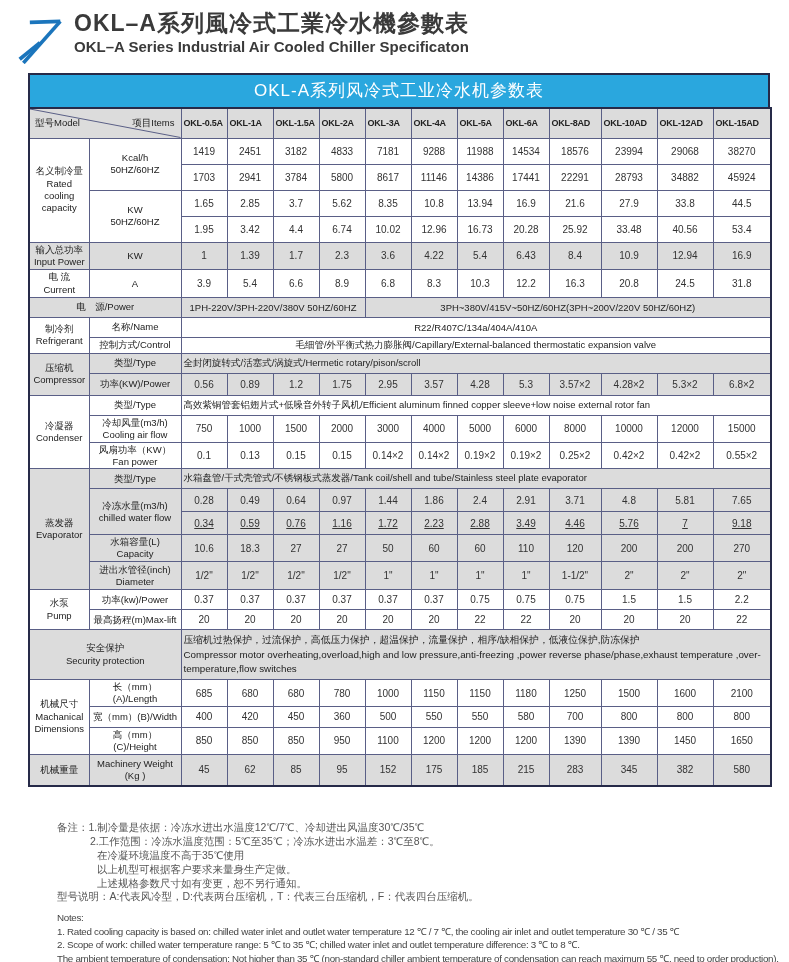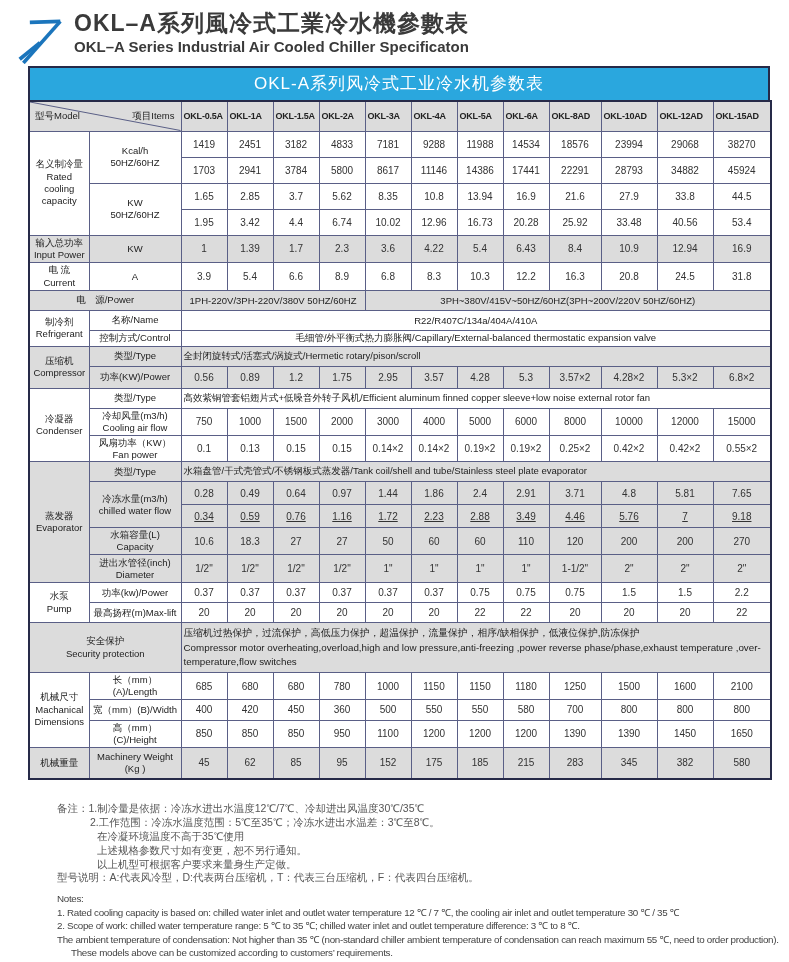--- a/index.html
+++ b/index.html
@@ -12,21 +12,21 @@
     width:789px;height:962px;background:#fff;overflow:hidden;
     font-family:"Liberation Sans", sans-serif;color:#333;
   }
   
   .page-header{display:flex;align-items:flex-start;padding:10px 0 0 16px;}
   .brand-icon{width:48px;height:52px;flex:0 0 48px;margin-top:2px;}
   .titles{margin-left:10px;}
   .main-title{font-size:23px;font-weight:bold;color:#3A3A3A;letter-spacing:1px;margin:0;line-height:1.15;}
   .sub-title{font-size:15px;font-weight:bold;color:#3A3A3A;margin:3px 0 0;line-height:1.1;}
   
-  .table-wrap{width:742px;margin:2px 0 0 28px;}
+  .table-wrap{width:742px;margin:9px 0 0 28px;}
   .table-title{
     background:var(--title-bar);color:#fff;text-align:center;
     font-size:17px;letter-spacing:1px;padding:4px 0 5px;
     border:2px solid var(--border-dark);border-bottom:none;
   }
   table.spec{border-collapse:collapse;table-layout:fixed;width:742px;border:2px solid var(--border-dark);}
   table.spec td{border:1px solid var(--border-cell);padding:1px 2px;overflow:hidden;}
   tr.shade td{background:var(--shade);}
   tr.sec td{border-top:1.5px solid var(--border-dark);}
   tr.sub td{border-top-color:var(--border-light);}
@@ -35,21 +35,21 @@
   td.corner .diag{position:absolute;left:0;top:0;width:100%;height:100%;}
   td.corner .c-model{position:absolute;left:5px;top:50%;transform:translateY(-50%);font-size:9.5px;color:#222;}
   td.corner .c-items{position:absolute;right:6px;top:50%;transform:translateY(-50%);font-size:9.5px;color:#222;}
   td.val{font-size:10px;text-align:center;color:#333;}
   td.cat{font-size:9.5px;text-align:center;color:#222;white-space:pre-line;line-height:1.3;}
   td.item{font-size:9.5px;text-align:center;color:#222;white-space:pre-line;line-height:1.25;}
   td.wide{font-size:9.5px;text-align:center;color:#222;}
   td.wideL{font-size:9.5px;text-align:left;padding-left:5px;color:#222;}
   td.secText{font-size:9.8px;text-align:left;padding:3px 8px;white-space:pre-line;line-height:1.45;color:#222;}
   
-  .notes-zh{margin:22px 0 0 57px;font-size:10.5px;color:#555;line-height:1.32;}
+  .notes-zh{margin:34px 0 0 57px;font-size:10.5px;color:#555;line-height:1.32;}
   .notes-zh .ind1{padding-left:33px;}
   .notes-zh .ind2{padding-left:40px;}
   .notes-en{margin:7px 0 0 57px;font-size:9.8px;letter-spacing:-0.3px;color:#444;line-height:1.38;width:722px;}
   .notes-en .ind1{padding-left:14px;}
   .note{white-space:normal;}
 </style>
 </head>
 <body>
 
 <div class="page-header">
@@ -449,22 +449,22 @@
           <td class="val">580</td>
         </tr>
       </tbody>
   </table>
 </div>
 
 <div class="notes-zh">
     <div class="note ind0">备注：1.制冷量是依据：冷冻水进出水温度12℃/7℃、冷却进出风温度30℃/35℃</div>
     <div class="note ind1">2.工作范围：冷冻水温度范围：5℃至35℃；冷冻水进出水温差：3℃至8℃。</div>
     <div class="note ind2">在冷凝环境温度不高于35℃使用</div>
+    <div class="note ind2">以上机型可根据客户要求来量身生产定做。</div>
     <div class="note ind2">上述规格参数尺寸如有变更，恕不另行通知。</div>
-    <div class="note ind2">以上机型可根据客户要求来量身生产定做。</div>
     <div class="note ind0">型号说明：A:代表风冷型，D:代表两台压缩机，T：代表三台压缩机，F：代表四台压缩机。</div>
   </div>
 <div class="notes-en">
     <div class="note ind0">Notes:</div>
     <div class="note ind0">1. Rated cooling capacity is based on: chilled water inlet and outlet water temperature 12 ℃ / 7 ℃, the cooling air inlet and outlet temperature 30 ℃ / 35 ℃</div>
     <div class="note ind0">2. Scope of work: chilled water temperature range: 5 ℃ to 35 ℃; chilled water inlet and outlet temperature difference: 3 ℃ to 8 ℃.</div>
     <div class="note ind0">The ambient temperature of condensation: Not higher than 35 ℃ (non-standard chiller ambient temperature of condensation can reach maximum 55 ℃, need to order production).</div>
     <div class="note ind1">These models above can be customized according to customers’ requirements.</div>
   </div>
 

